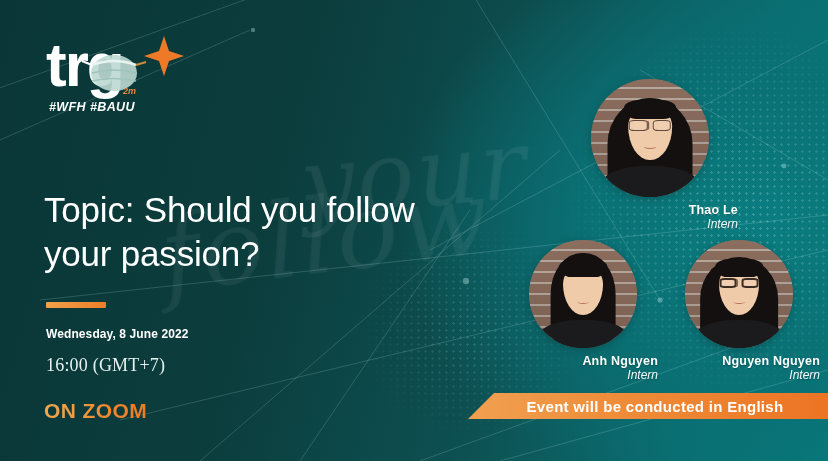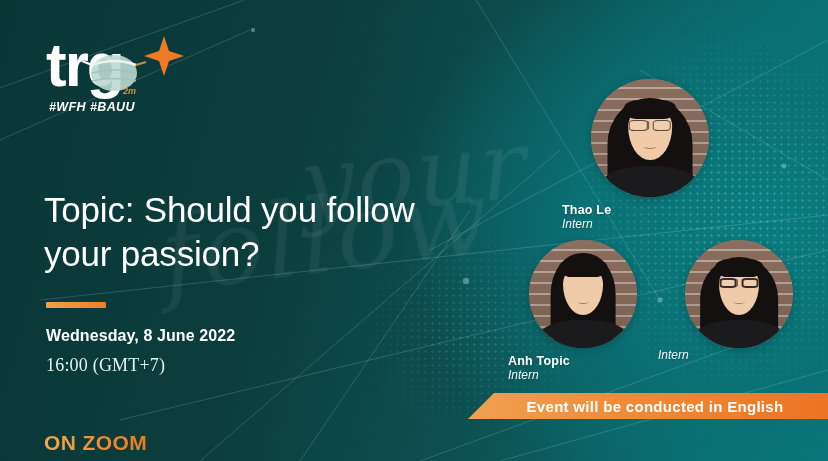--- a/index.html
+++ b/index.html
@@ -100,39 +100,39 @@
 
   .divider {
     position:absolute; left:46px; top:302px;
     width:60px; height:6px;
     border-radius:1px;
     background:linear-gradient(90deg,#f0a04a 0%, #ed7f28 100%);
   }
 
   .date {
     position:absolute; left:46px; top:327px;
-    font-size:16px; font-weight:bold;
+    font-size:12px; font-weight:bold;
     color:#ffffff; letter-spacing:0.1px;
   }
   .time {
     position:absolute; left:46px; top:355px;
     font-size:18px; font-weight:normal;
     color:#e6f2f1; letter-spacing:0.2px;font-family:Liberation Serif, serif;
   }
   .platform {
     position:absolute; left:44px; top:399px;
     font-size:21px; font-weight:bold;
     letter-spacing:0.4px;
     background:linear-gradient(90deg,#f0a94f 0%, #ef8a31 60%, #ed7a23 100%);
     -webkit-background-clip:text; background-clip:text;
-    -webkit-text-fill-color:transparent; color:transparent;margin-top:32px;
-  }
-
-  
-  .speaker { position:absolute; text-align:left; }
+    -webkit-text-fill-color:transparent; color:transparent;
+  }
+
+  
+  .speaker { position:absolute; text-align:right; }
   .avatar {
     border-radius:50%;
     overflow:hidden;
     position:relative;
     margin:0 auto;
     box-shadow:0 2px 10px rgba(0,0,0,0.22);
   }
   .avatar .brick {
     position:absolute; inset:0;
     background:
@@ -327,37 +327,38 @@
 
   <div class="speaker" id="sp-1">
     <div class="avatar">
       <div class="brick"></div>
       <div class="hair"></div>
       <div class="face"></div>
       <div class="fringe"></div>
       <div class="smile"></div>
       <div class="body"></div>
     </div>
-    <div class="sp-name">Anh Topic</div>
+    <div class="sp-name">Anh Nguyen</div>
     <div class="sp-role">Intern</div>
   </div>
 
   <div class="speaker" id="sp-2">
     <div class="avatar">
       <div class="brick"></div>
       <div class="hair side"></div>
       <div class="face"></div>
       <div class="fringe"></div>
       <div class="glasses dark">
           <i></i>
           <i></i>
         </div>
       <div class="smile"></div>
       <div class="body"></div>
     </div>
+    <div class="sp-name">Nguyen Nguyen</div>
     <div class="sp-role">Intern</div>
   </div>
 
   <div class="ribbon">
     <span>Event will be conducted in English</span>
   </div>
 
 </div>
 
 </body></html>

